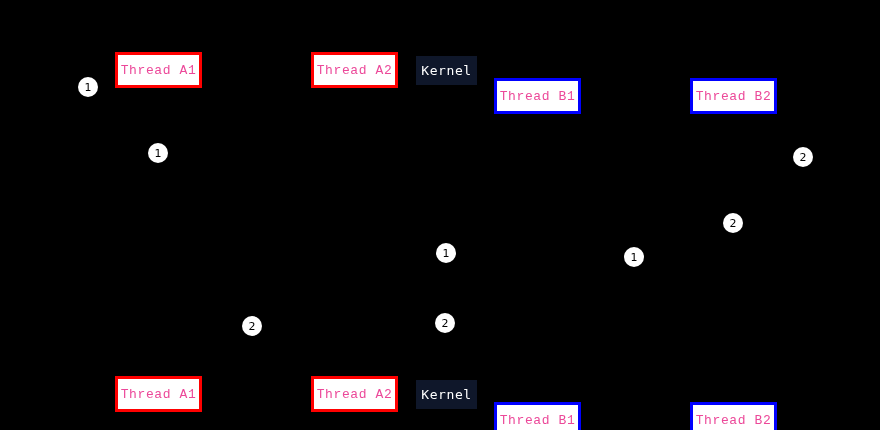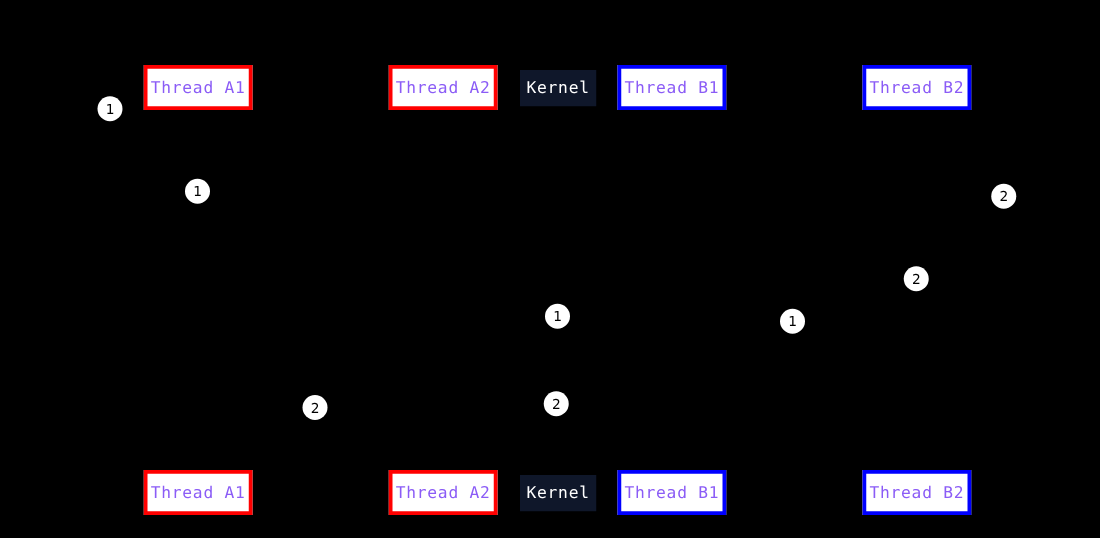--- a/index.html
+++ b/index.html
@@ -25,26 +25,27 @@
     align-items: center;
     justify-content: center;
     white-space: nowrap;
     font-size: 13px;
     letter-spacing: 0.6px;
     line-height: 1;
     user-select: none;
   }
   .participant.outline {
     background: #ffffff;
-    color: #8b5cf6;
+    color: #ec4899;
     border-style: solid;
     border-width: 3px;
+    font-family: Liberation Mono, monospace;
   }
   .participant.red   { border-color: #ff0000; }
-  .participant.blue  { border-color: #0000ff; }
+  .participant.blue  { border-color: #0000ff; margin-top: 26px; }
   .participant.fill-blue {
     background: #0f172a;
     color: #ffffff;
     border: 0 none;
   }
 
   
   .lifeline {
     position: absolute;
     width: 1px;

